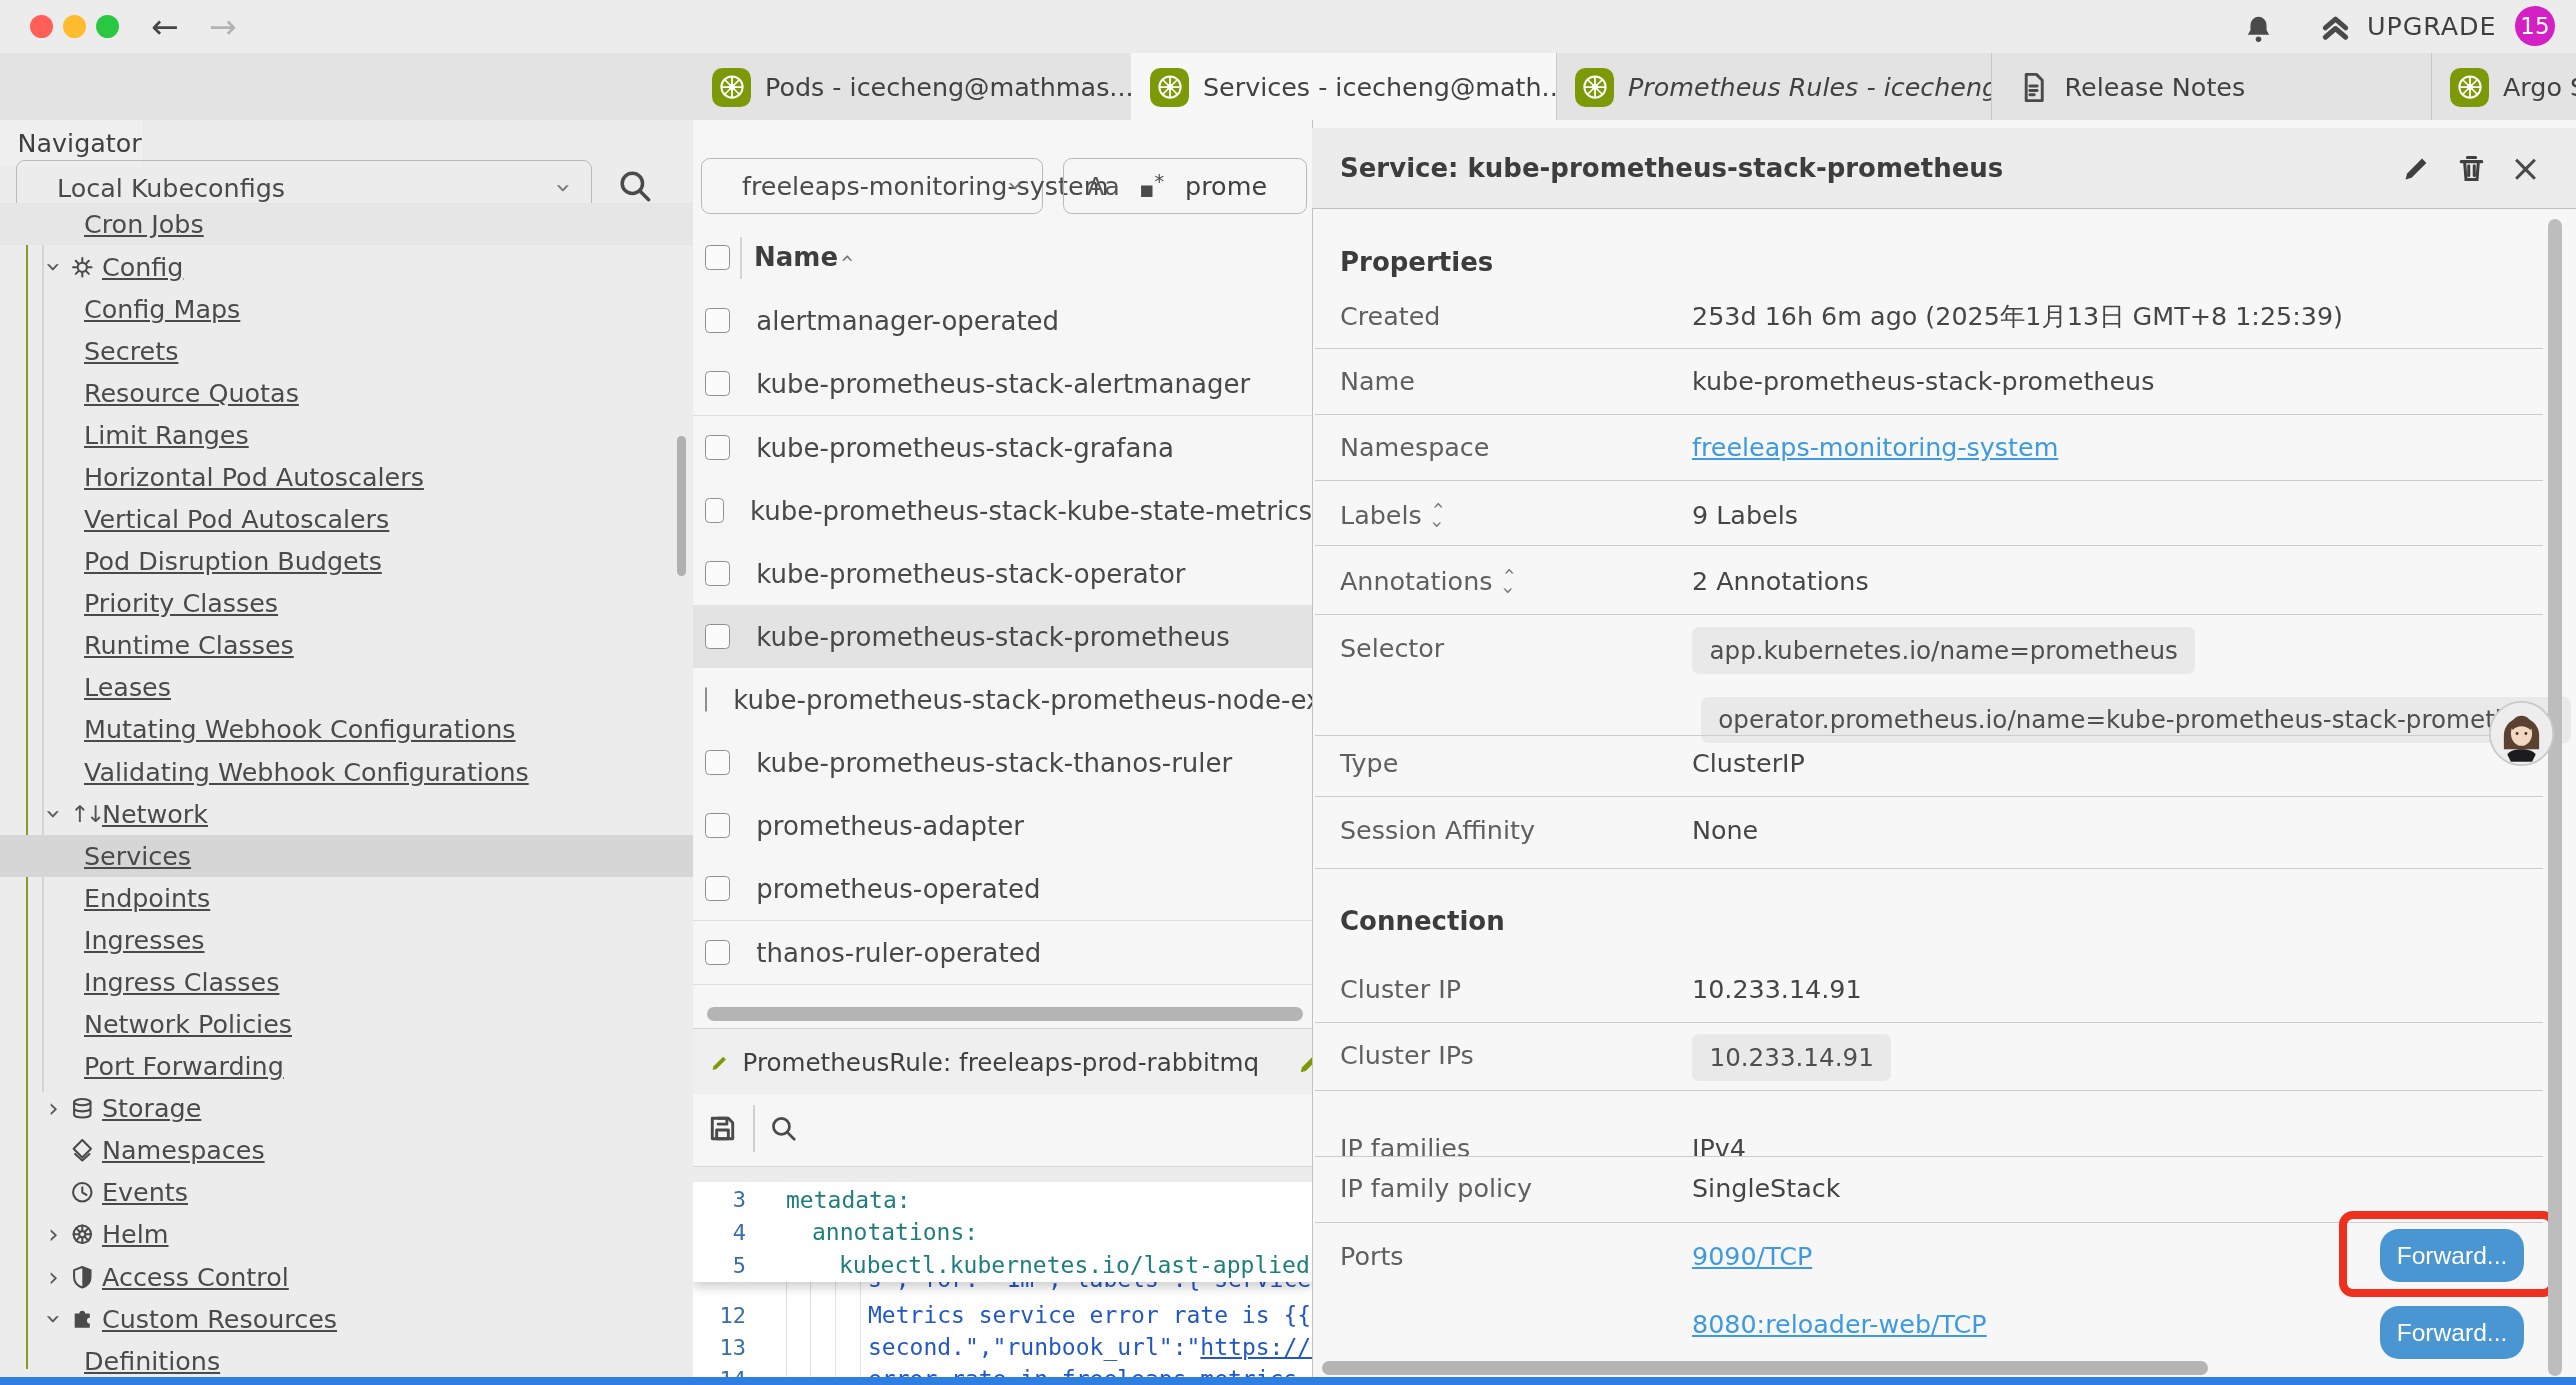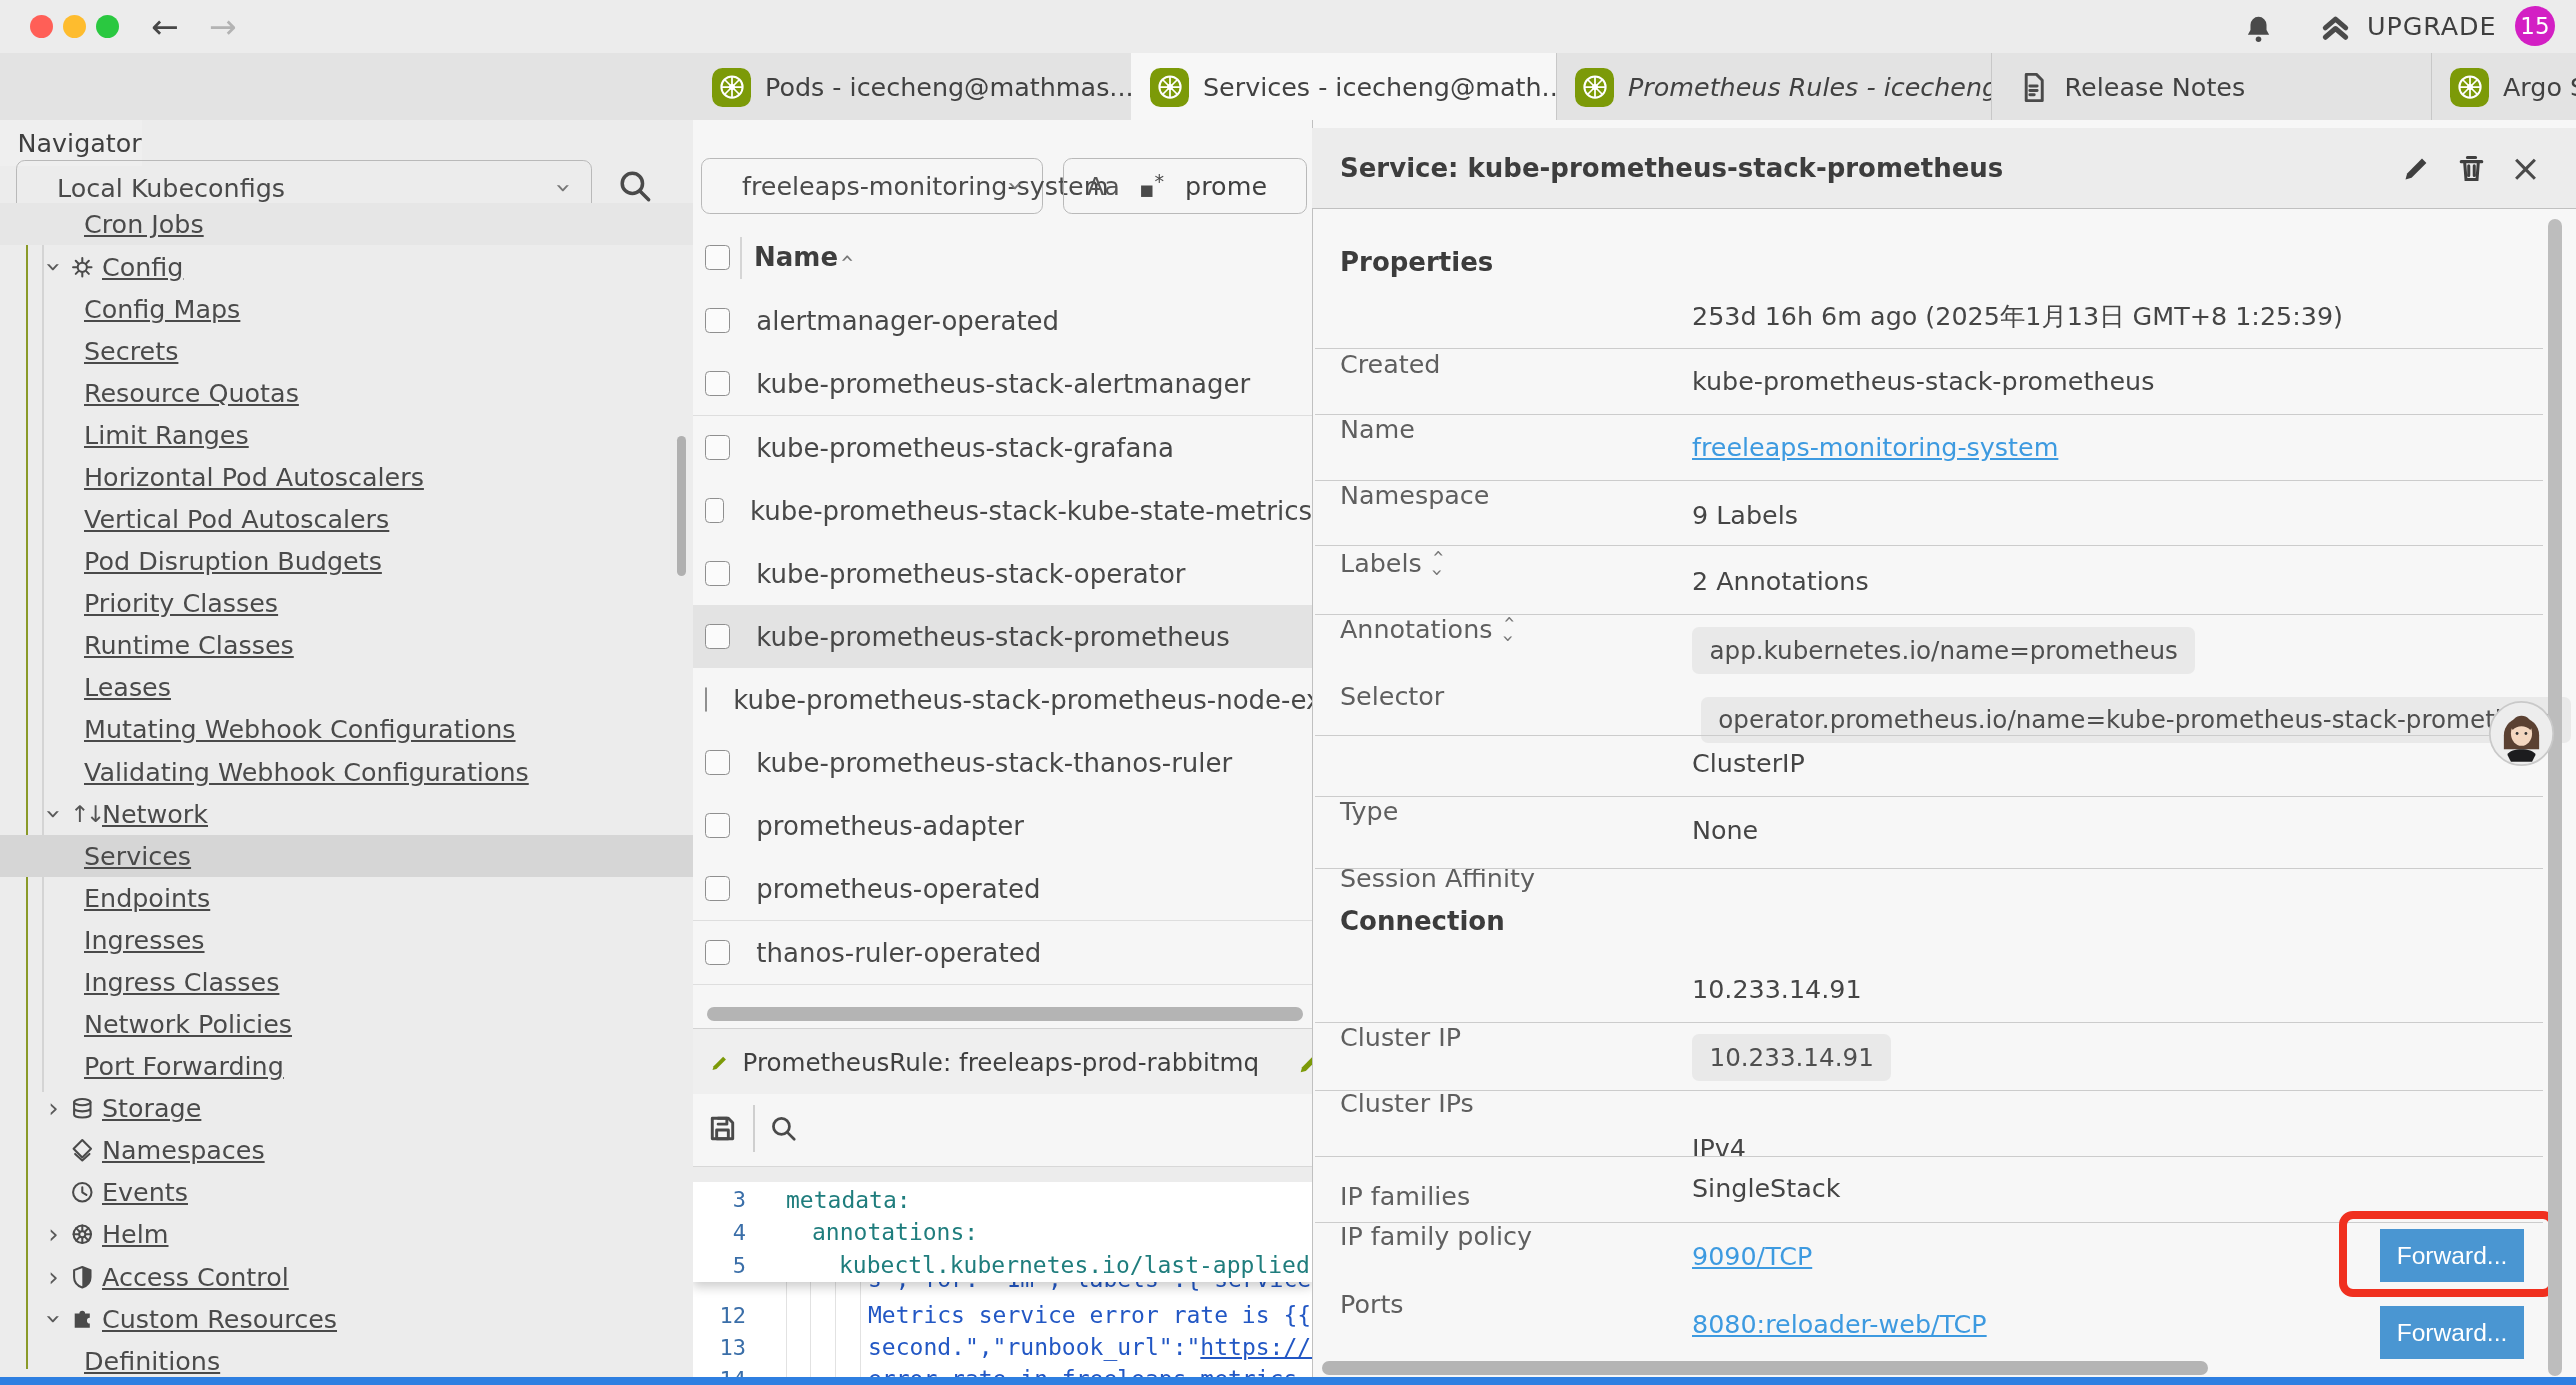--- a/index.html
+++ b/index.html
@@ -65,26 +65,26 @@
   #sticky{left:0;top:0;width:619px;height:100px;background:#fff;box-shadow:0 5.3px 10.5px rgba(0,0,0,.2);}
   .iguide{width:0.9px;background:#e2e2e2;}
   #ed-strip{left:693px;top:1166px;width:619px;height:16px;background:#ececec;border-top:0.9px solid #d8d8d8;}
   
   #panel{left:1312px;top:120px;width:1264px;height:1265px;background:#f7f7f7;border-left:0.9px solid #c0c0c0;}
   #panelhead{left:1312px;top:128px;width:1264px;height:80px;background:#ececec;border-bottom:1.8px solid #c0c0c0;}
   #paneltitle{font-size:26px;font-weight:bold;color:#3d3d3d;line-height:80px;margin-left:28px;white-space:nowrap;}
   .hico{top:21px;width:39px;height:39px;display:flex;align-items:center;justify-content:center;}
   .sechead{font-size:26px;font-weight:bold;color:#3c3c3c;}
   .prow{left:1340px;width:1201px;height:42px;display:flex;align-items:flex-start;}
-  .plabel{font-size:25.4px;color:#5f5f5f;width:352px;flex:0 0 auto;line-height:42px;display:flex;align-items:center;gap:12.3px;margin-top:48px;}
+  .plabel{font-size:25.4px;color:#5f5f5f;width:352px;flex:0 0 auto;line-height:42px;display:flex;align-items:center;gap:12.3px;}
   .pvalue{font-size:25.4px;color:#454545;line-height:42px;white-space:nowrap;}
   .pline{left:1315px;width:1228px;height:0;border-top:0.9px solid #cccccc;}
   .chip{background:#e9e9e9;border-radius:7px;padding:8.8px 17.5px;font-size:24.6px;color:#4f4f4f;white-space:nowrap;display:inline-block;}
   .linkv{color:#3d9ae0;text-decoration:underline;font-size:25.4px;white-space:nowrap;}
-  .fwdbtn{width:144px;height:53px;background:#4a96d2;border-radius:0;color:#fff;font-size:24.6px;
+  .fwdbtn{width:144px;height:53px;background:#4a96d2;border-radius:19px;color:#fff;font-size:24.6px;
           display:flex;align-items:center;justify-content:center;border:none;}
   #redbox{left:2339px;top:1211px;width:202px;height:70px;border:8px solid #f0301f;border-radius:14px;background:transparent;}
   .updown{display:flex;flex-direction:column;line-height:0.5;font-size:19px;color:#6a6a6a;}
   .updown .chev{font-size:19px;}
   .updown .up{transform:rotate(-90deg);}
   #vscroll{left:2548px;top:219px;width:14px;height:1157px;background:#bdbdbd;border-radius:7px;}
   #bottombar{left:0;top:1377px;width:2576px;height:8.8px;background:#2e7fe1;}
   .ico-stroke{stroke:#4a4a4a;stroke-width:2;fill:none;stroke-linecap:round;stroke-linejoin:round;}
 </style>
 </head>

